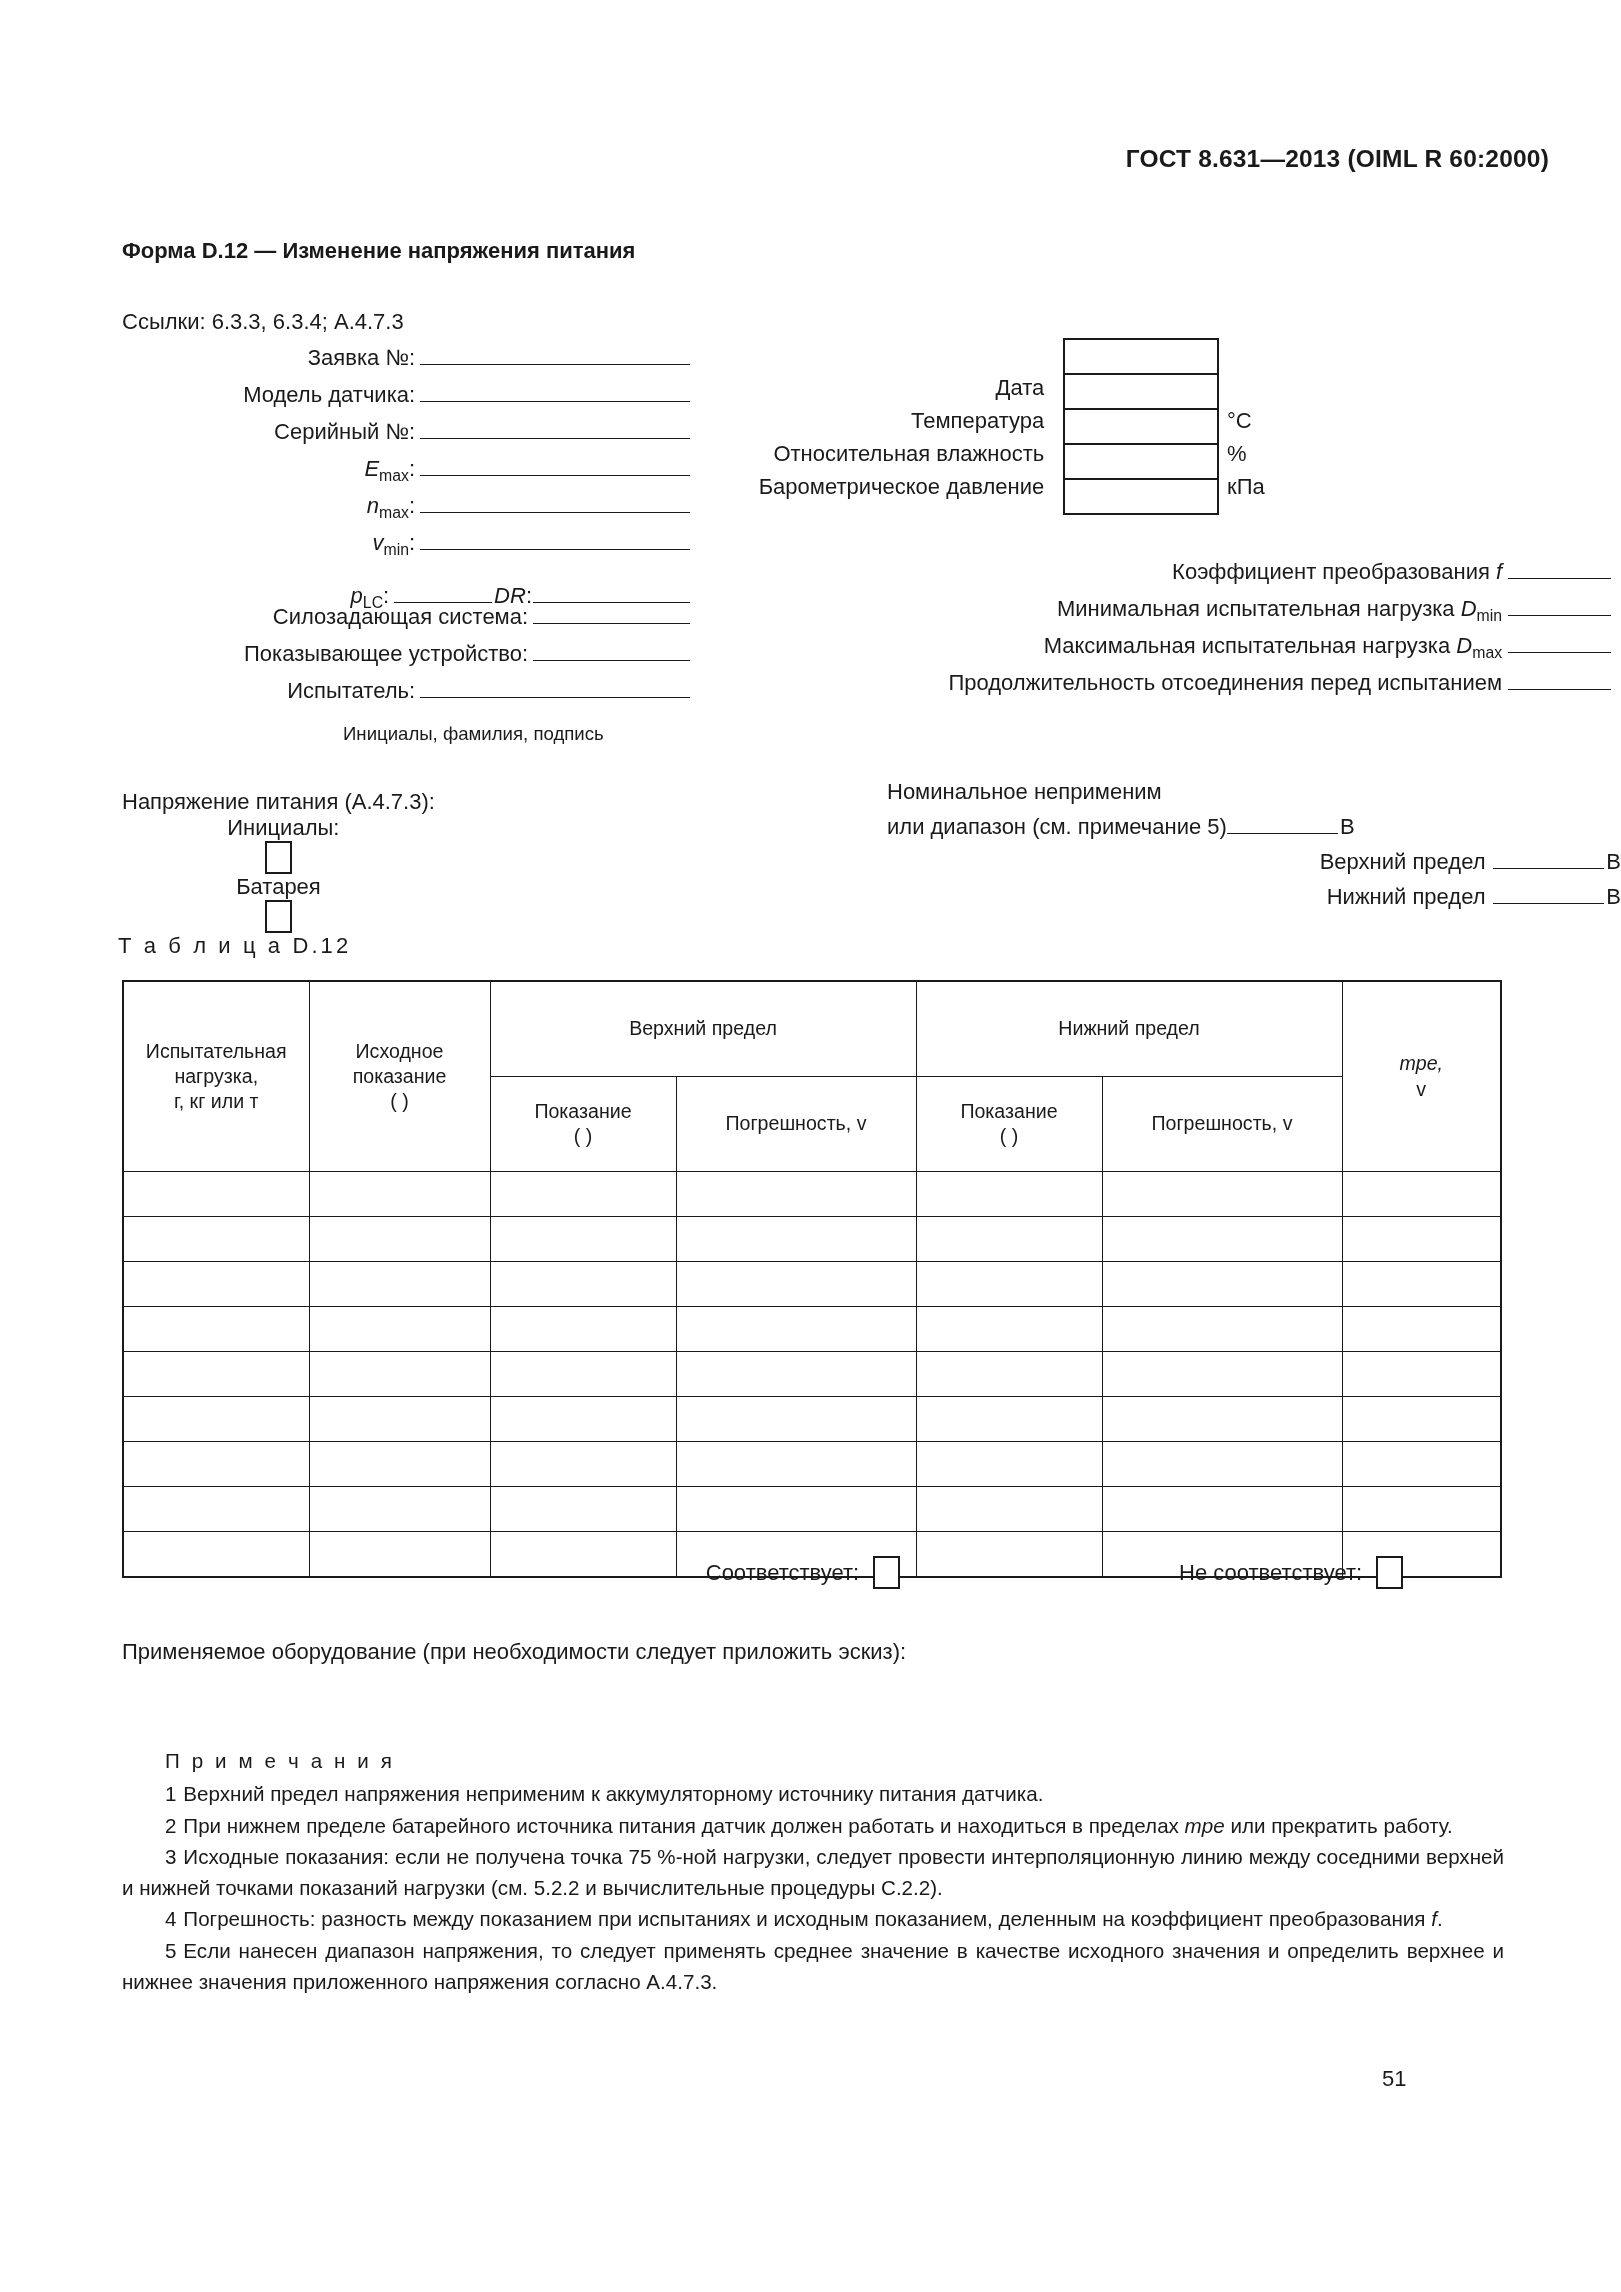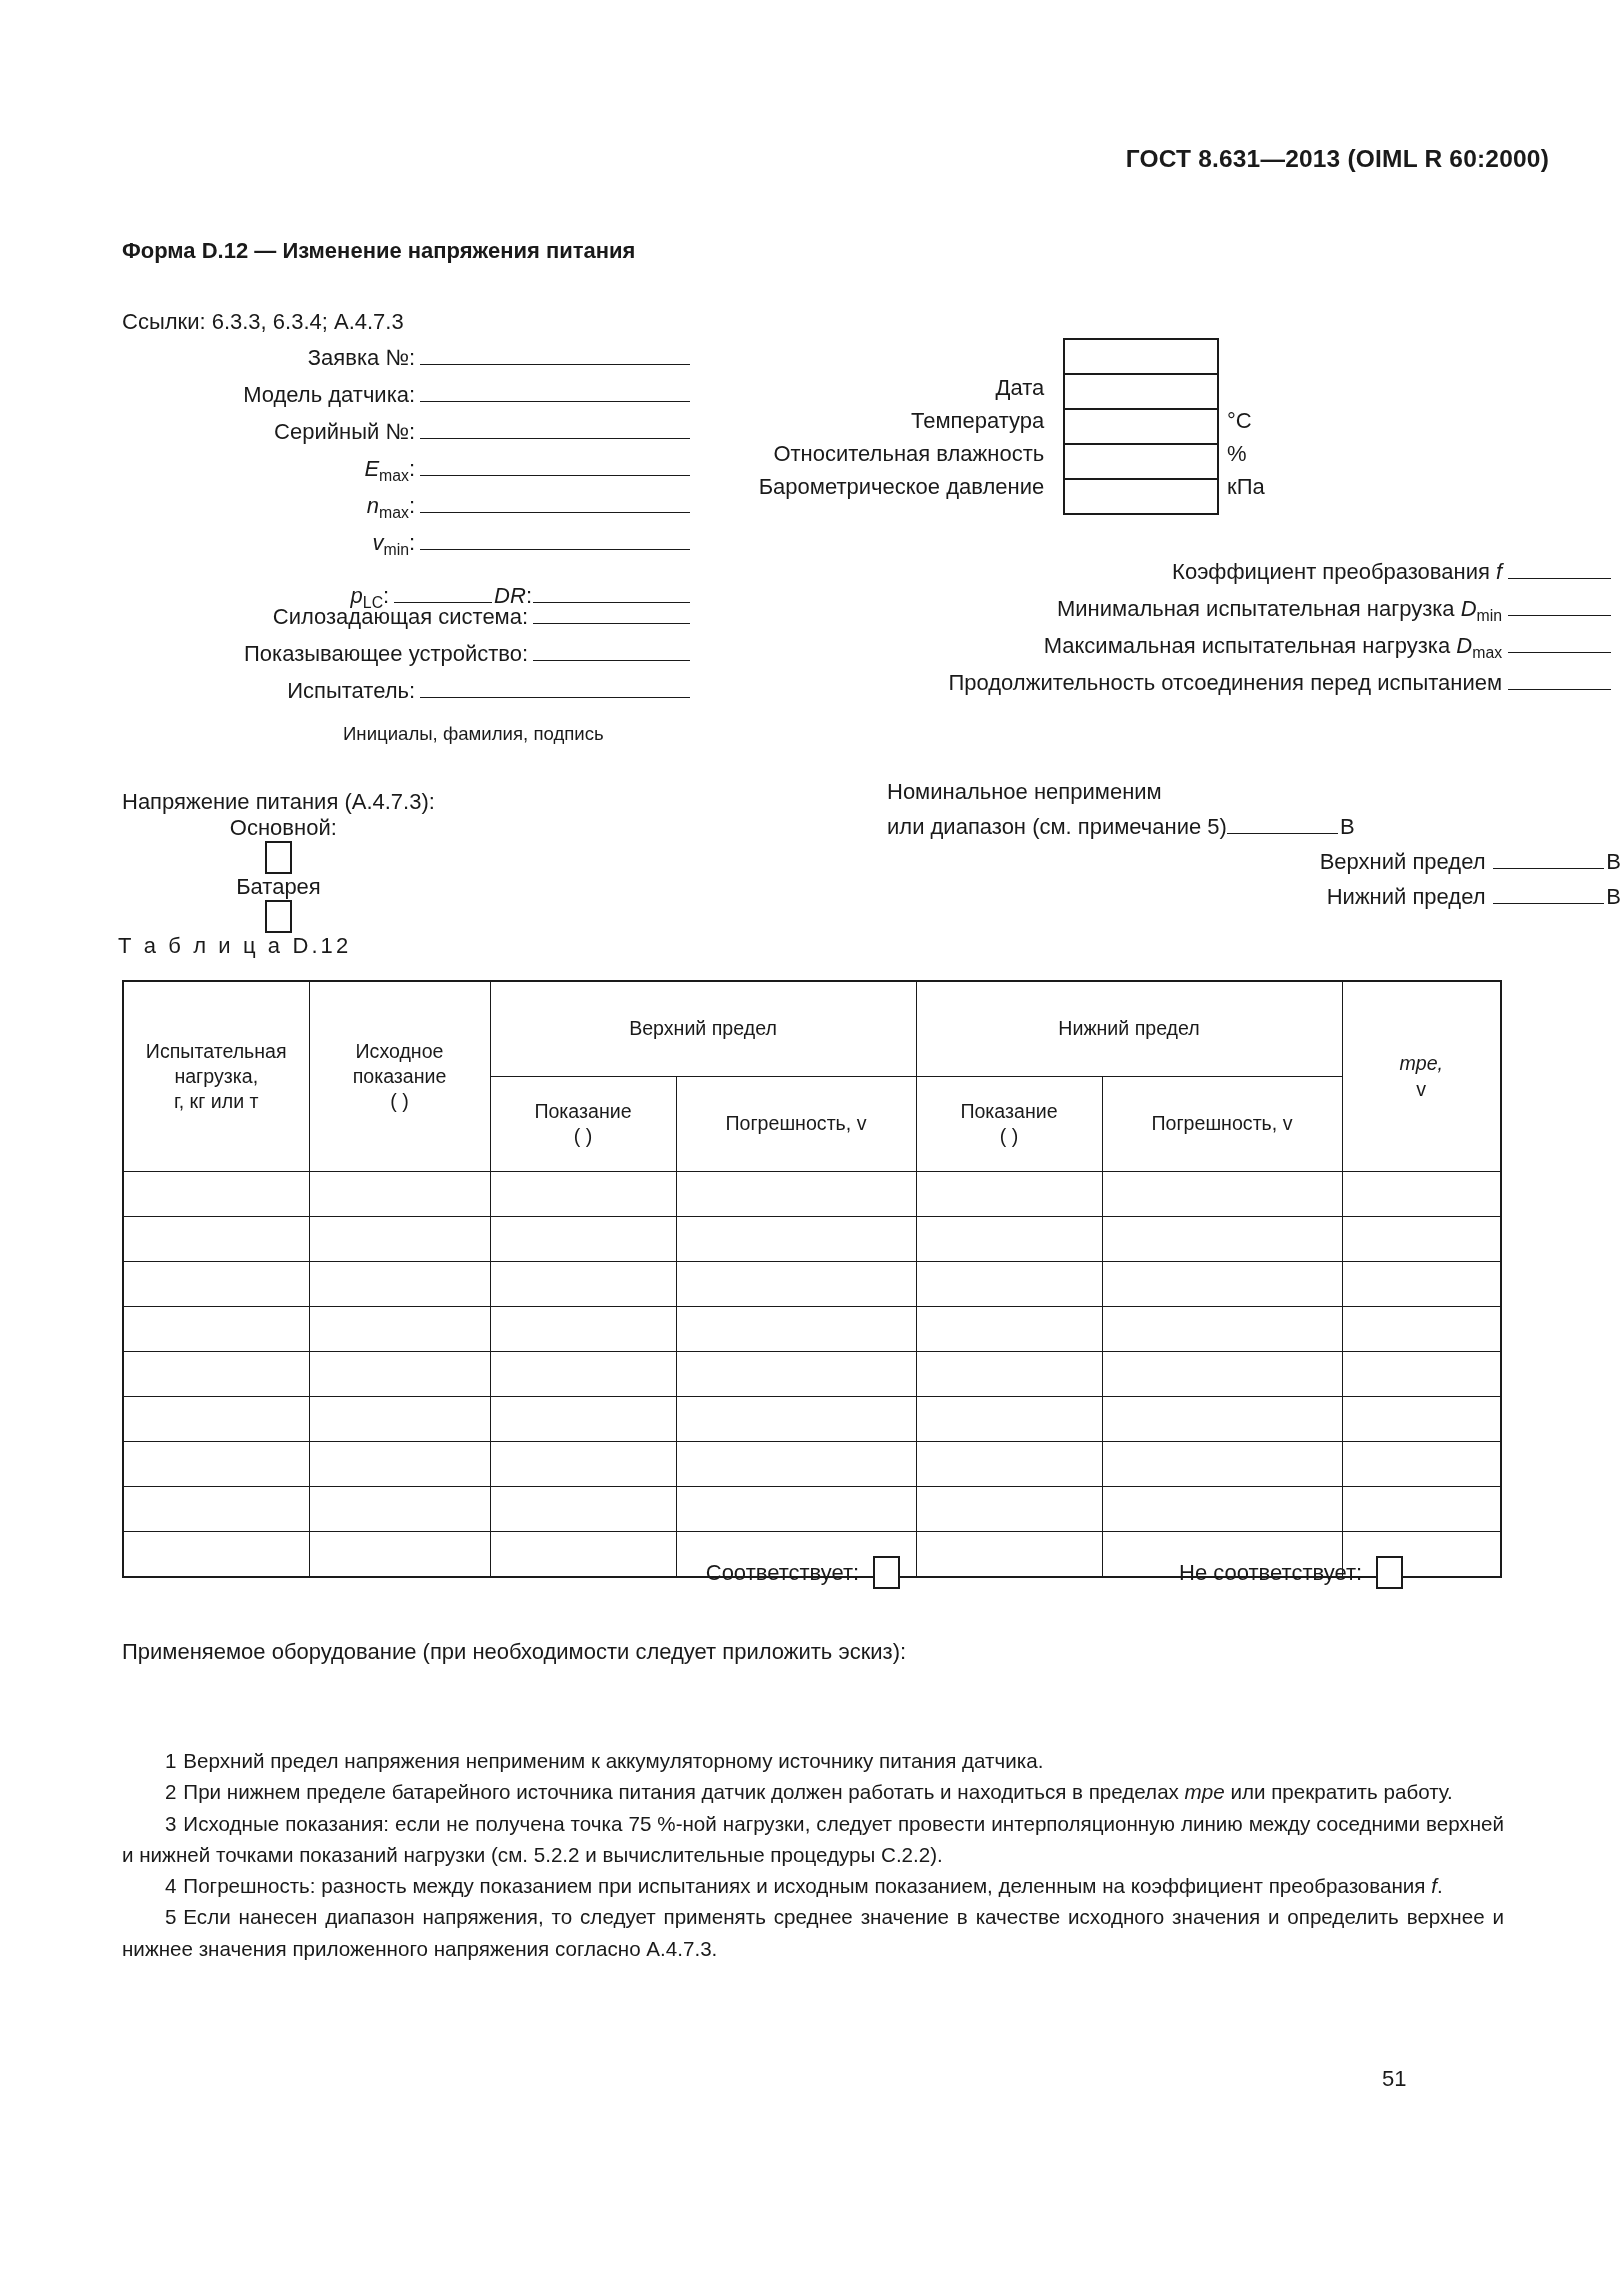--- a/index.html
+++ b/index.html
@@ -341,21 +341,21 @@
       <span class="rf-line"></span>
     </div>
     <div class="rf-row">
       <span class="rf-label">Продолжительность отсоединения перед испытанием</span>
       <span class="rf-line"></span>
     </div>
   </div>
 
   <div class="supply">
     <span class="lbl">Напряжение питания (А.4.7.3):</span>
-    <span class="lbl" style="padding-left:9.8px;">Основной:</span>
+    <span class="lbl" style="padding-left:9.8px;">Инициалы:</span>
     <span class="cbox"></span>
     <span class="lbl">Батарея</span>
     <span class="cbox"></span>
   </div>
 
   <div class="voltblock">
     <div class="vb-row">
       <span>Номинальное неприменим</span>
     </div>
     <div class="vb-row">
@@ -512,20 +512,21 @@
     <span class="spacer"></span>
     <span class="grp">
       <span>Не соответствует:</span>
       <span class="cbox"></span>
     </span>
   </div>
 
   <div class="equip">Применяемое оборудование (при необходимости следует приложить эскиз):</div>
 
   <div class="notes">
+    <div class="notes-title" style="text-indent:43px;">П р и м е ч а н и я</div>
     <p><span class="num">1</span><span>Верхний предел напряжения неприменим к аккумуляторному источнику питания датчика.</span></p>
     <p><span class="num">2</span><span id="note2">При нижнем пределе батарейного источника питания датчик должен работать и находиться в пределах <span style="font-style:italic">mpe</span> или прекратить работу.</span></p>
     <p><span class="num">3</span><span>Исходные показания: если не получена точка 75 %-ной нагрузки, следует провести интерполяционную линию между соседними верхней и нижней точками показаний нагрузки (см. 5.2.2 и вычислительные процедуры С.2.2).</span></p>
     <p><span class="num">4</span><span id="note4">Погрешность: разность между показанием при испытаниях и исходным показанием, деленным на коэффициент преобразования <span style="font-style:italic">f</span>.</span></p>
     <p><span class="num">5</span><span>Если нанесен диапазон напряжения, то следует применять среднее значение в качестве исходного значения и определить верхнее и нижнее значения приложенного напряжения согласно А.4.7.3.</span></p>
   </div>
 
   <div class="pageno">51</div>
 
 </div>

